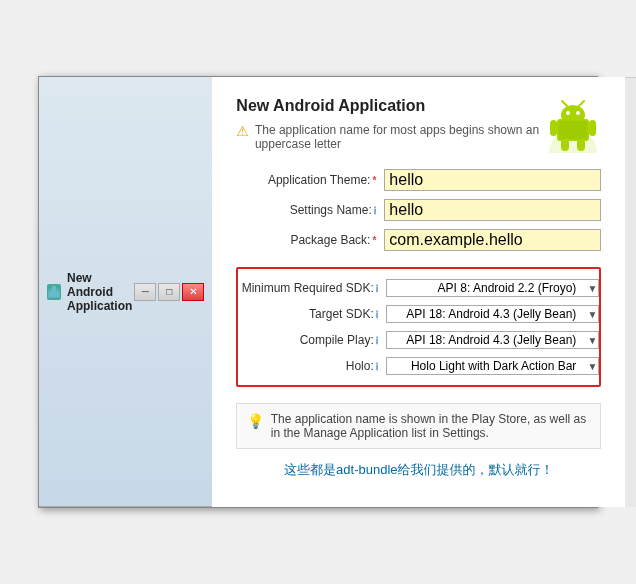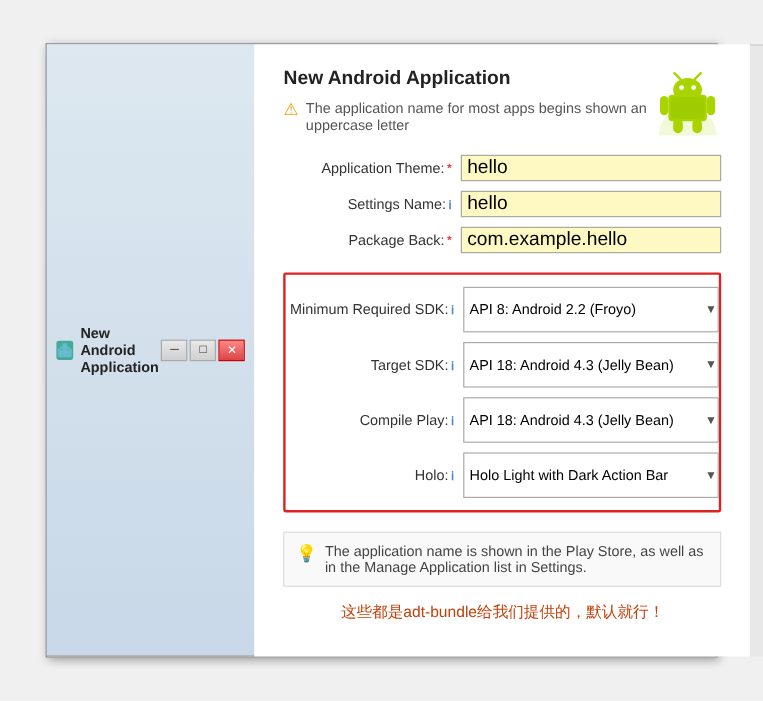--- a/index.html
+++ b/index.html
@@ -159,28 +159,29 @@
       gap: 2px;
     }
     .select-wrapper {
       flex: 1;
       position: relative;
       display: flex;
       align-items: center;
     }
     .select-wrapper select {
       width: 100%;
-      height: 38px;
+      height: 18px;
       border: 1px solid #aaa;
       padding: 0 22px 0 4px;
       font-size: 12px;
       background: white;
       appearance: none;
       -webkit-appearance: none;
       cursor: pointer;
+      text-align: right;
     }
     .select-arrow {
       position: absolute;
       right: 2px;
       pointer-events: none;
       color: #555;
       font-size: 10px;
     }
     .info-box {
       background: #f9f9f9;
@@ -194,21 +195,21 @@
       color: #444;
     }
     .info-icon {
       color: #f0c000;
       font-size: 14px;
       margin-top: 1px;
       flex-shrink: 0;
     }
     .chinese-note {
       text-align: center;
-      color: #c2410c;
+      color: #0369a1;
       font-size: 13px;
       margin: 8px 0;
     }
     .footer {
       background: #e8e8e8;
       border-top: 1px solid #ccc;
       padding: 10px 16px;
       display: flex;
       justify-content: space-between;
       align-items: center;

